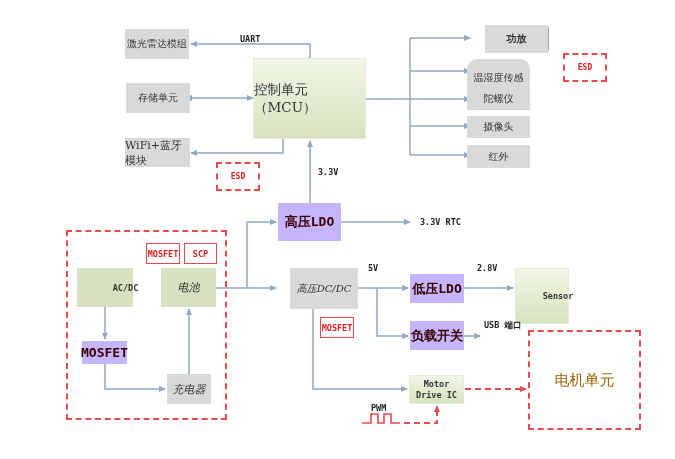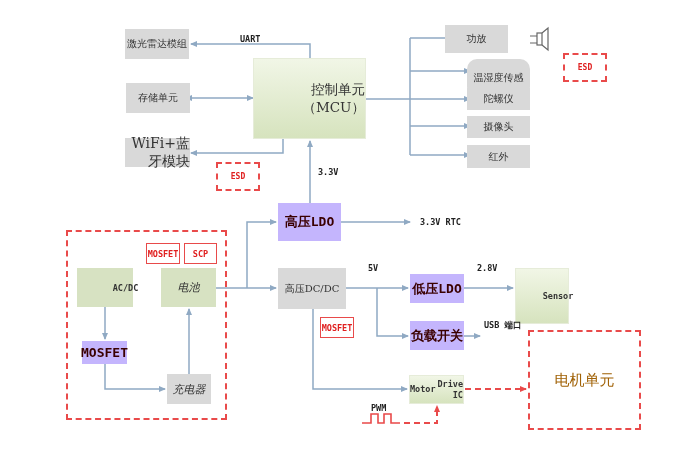--- a/index.html
+++ b/index.html
@@ -1,18 +1,18 @@
 <!DOCTYPE html>
 <html><head>
 <meta charset="utf-8">
 <style>
   html, body { margin:0; padding:0; background:#ffffff; }
   body { width:675px; height:459px; position:relative; overflow:hidden; font-family:"DejaVu Serif", serif; }
   svg#wires { position:absolute; left:0; top:0; width:675px; height:459px; }
-  .box { position:absolute; display:flex; align-items:center; justify-content:center; text-align:right; color:#333; box-sizing:border-box; }
+  .box { position:absolute; display:flex; align-items:center; justify-content:center; text-align:left; color:#333; box-sizing:border-box; }
   .gray { background:#d9d9d9; }
   .green { background:linear-gradient(#f1f6e6, #d6e3be); border:1px solid #e6ecd9; }
   .flatgreen { background:#d7e2c2; }
   .red { background:#c4b5fd; color:#3a0000; font-weight:bold; font-size:13px; font-family:"DejaVu Sans Mono", monospace; }
   .outline-red { border:1.5px solid #e84a4a; color:#e02020; font-weight:bold; font-size:8.5px; font-family:"DejaVu Sans Mono", monospace; background:#fff; }
   .dashed { position:absolute; border:2px dashed #e94a4a; box-sizing:border-box; }
   .esd { display:flex; align-items:center; justify-content:center; color:#e02020; font-weight:bold; font-size:8px; font-family:"DejaVu Sans Mono", monospace; }
   .lbl { position:absolute; font-family:"DejaVu Sans Mono", monospace; font-weight:bold; font-size:8.5px; color:#222; white-space:nowrap; }
   .f10 { font-size:10px; }
   .f11 { font-size:11px;font-style:italic; }
@@ -82,30 +82,30 @@
     <path d="M542,33 L548,28 L548,50 L542,45"></path>
   </g>
 </svg>
 
 <div class="box gray f10" style="left:125px;top:29px;width:64px;height:30px;">
   <span>激光雷达模组</span>
 </div>
 <div class="box gray f10" style="left:126px;top:83px;width:64px;height:30px;">
   <span>存储单元</span>
 </div>
-<div class="box gray" style="left:125px;top:138px;width:65px;height:29px;font-size:14px;">
+<div class="box gray" style="left:125px;top:138px;width:65px;height:29px;font-size:11px;">
   <span>WiFi+蓝牙模块</span>
 </div>
 <div class="lbl" style="left:240px;top:34px;">UART</div>
 
 <div class="box green f13" style="left:253px;top:58px;width:113px;height:81px;">
   <span>控制单元（MCU）</span>
 </div>
 
-<div class="box gray f10" style="left:445px;top:25px;width:63px;height:28px;">
+<div class="box gray f10" style="left:485px;top:25px;width:63px;height:28px;font-weight:bold;">
   <span>功放</span>
 </div>
 <div class="box gray f10" style="left:467px;top:59px;width:63px;height:38px;border-radius:10px;">
   <span>温湿度传感</span>
 </div>
 <div class="box gray f10" style="left:467px;top:88px;width:63px;height:22px;">
   <span>陀螺仪</span>
 </div>
 <div class="box gray f10" style="left:467px;top:116px;width:63px;height:22px;">
   <span>摄像头</span>
@@ -120,41 +120,41 @@
 <div class="dashed esd" style="left:216px;top:162px;width:44px;height:29px;">
   <span>ESD</span>
 </div>
 
 <div class="lbl" style="left:318px;top:167px;">3.3V</div>
 <div class="box red" style="left:278px;top:203px;width:63px;height:38px;">
   <span>高压LDO</span>
 </div>
 <div class="lbl" style="left:420px;top:217px;">3.3V RTC</div>
 
-<div class="box gray f10" style="left:278px;top:268px;width:68px;height:41px;">
+<div class="box gray f10" style="left:290px;top:268px;width:68px;height:41px;font-style:italic;">
   <span>高压DC/DC</span>
 </div>
 <div class="lbl" style="left:368px;top:263px;">5V</div>
 <div class="box red" style="left:410px;top:274px;width:54px;height:29px;">
   <span>低压LDO</span>
 </div>
 <div class="lbl" style="left:477px;top:263px;">2.8V</div>
 <div class="box green mono" style="left:515px;top:268px;width:54px;height:56px;padding-left:32px;">
   <span>Sensor</span>
 </div>
 
 <div class="box outline-red" style="left:320px;top:317px;width:34px;height:21px;">
   <span>MOSFET</span>
 </div>
 <div class="box red" style="left:410px;top:321px;width:54px;height:29px;">
   <span>负载开关</span>
 </div>
 <div class="lbl" style="left:484px;top:320px;">USB 端口</div>
 
-<div class="box green mono" style="left:409px;top:375px;width:55px;height:29px;line-height:11px;">
+<div class="box green mono" style="left:409px;top:375px;width:55px;height:29px;flex-direction:column;line-height:11px;">
   <span>Motor</span>
   <span>Drive IC</span>
 </div>
 <div class="lbl" style="left:371px;top:403px;">PWM</div>
 
 <div class="dashed box" style="left:528px;top:330px;width:113px;height:100px;font-size:15px;color:#a16207;">
   <span>电机单元</span>
 </div>
 
 <div class="dashed" style="left:66px;top:230px;width:161px;height:190px;"></div>

